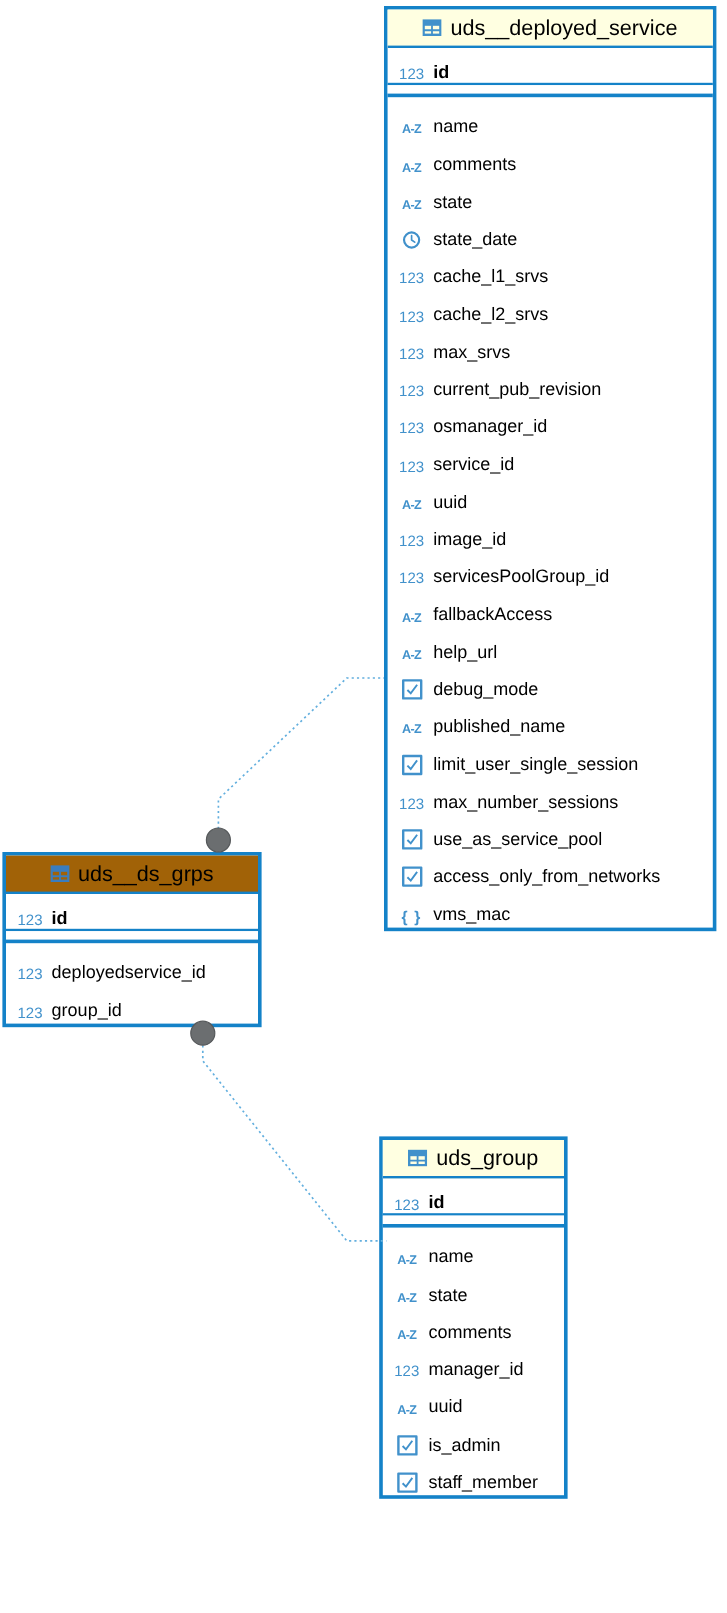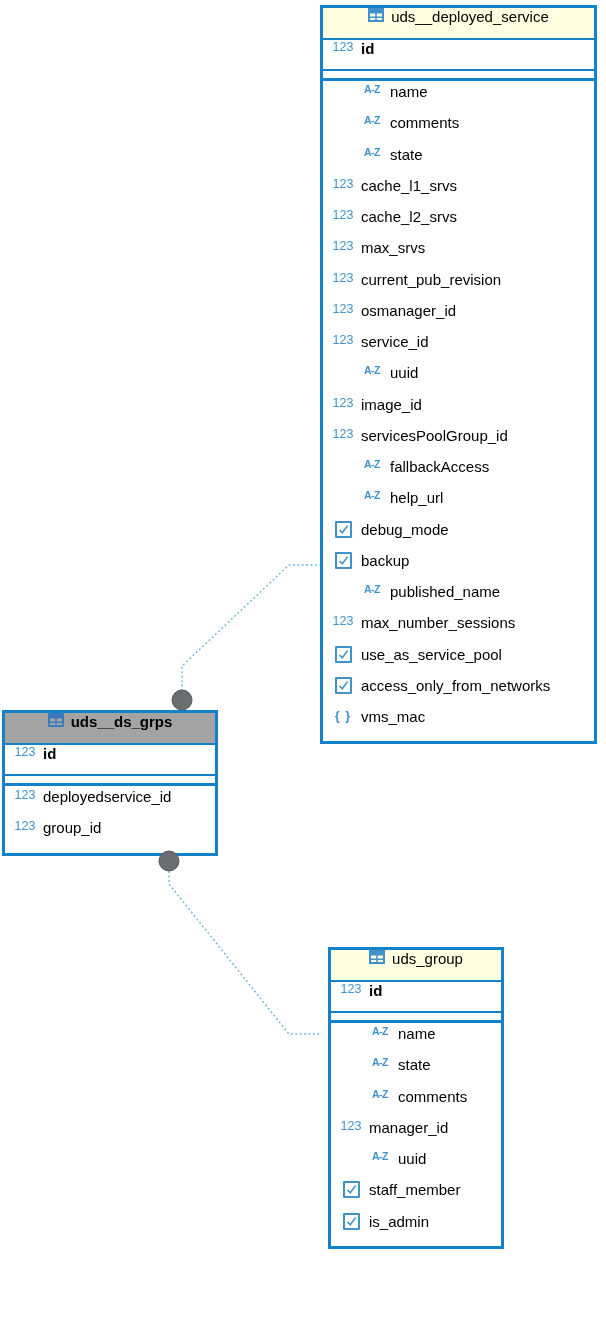--- a/index.html
+++ b/index.html
@@ -4,40 +4,40 @@
 <style>
   html,body{margin:0;padding:0;background:#ffffff;}
   #canvas{
     position:relative;width:606px;height:1344px;background:#ffffff;overflow:hidden;
     font-family:"Liberation Sans",sans-serif;color:#000;
   }
   .entity{
     position:absolute;background:#fff;border:3px solid #1482C8;box-sizing:border-box;
   }
   .entity-header{
-    height:30px;display:flex;align-items:flex-start;justify-content:center;gap:7px;
-    border-bottom:2px solid #1482C8;font-size:15px;white-space:nowrap;
+    height:30px;display:flex;align-items:center;justify-content:center;gap:7px;
+    border-bottom:2px solid #1482C8;font-size:18px;white-space:nowrap;
   }
   .hdr-yellow{background:#FFFFE1;}
-  .hdr-orange{background:#a3a3a3;font-weight:bold;}
+  .hdr-orange{background:#a16207;}
   .tbl-icon{display:flex;align-items:center;}
   .pk-section{border-bottom:2px solid #1482C8;}
   .sect-gap{height:7px;background:#fff;}
   .cols-section{border-top:3px solid #1482C8;padding:2px 0;}
   .row{
-    height:31.25px;display:flex;align-items:flex-start;padding-left:8px;
+    height:31.25px;display:flex;align-items:flex-end;padding-left:8px;
     font-size:15px;white-space:nowrap;
   }
   .pk-section .row{height:29px;}
   .type{
     width:24px;flex:0 0 24px;margin-right:6px;display:flex;align-items:center;
     justify-content:center;color:#4191CB;
   }
   .t-num{font-size:12.5px;letter-spacing:0;}
-  .t-txt{font-size:10.5px;font-weight:bold;letter-spacing:-0.5px;margin-left:29px;}
+  .t-txt{font-size:10.5px;font-weight:bold;letter-spacing:-0.5px;}
   .t-json{font-size:13px;font-weight:bold;letter-spacing:1px;}
   .cb{
     width:13px;height:13px;border:2px solid #4191CB;border-radius:1px;background:#fff;
     display:flex;align-items:center;justify-content:center;
   }
   .pk-name{font-weight:bold;}
   .overlay{position:absolute;left:0;top:0;pointer-events:none;}
   .conn{fill:none;stroke:#63AFDE;stroke-width:1.4;stroke-dasharray:1.8 2.6;}
   .anchor{fill:#6B6E70;stroke:#56595B;stroke-width:1;}
 </style>
@@ -72,20 +72,29 @@
         </div>
         <div class="row">
           <span class="type t-txt">A-Z</span>
           <span class="col-name">comments</span>
         </div>
         <div class="row">
           <span class="type t-txt">A-Z</span>
           <span class="col-name">state</span>
         </div>
         <div class="row">
+          <span class="type t-date">
+            <svg width="16" height="16" viewBox="0 0 16 16">
+              <circle cx="8" cy="8" r="6.3" fill="none" stroke="#4191CB" stroke-width="1.8"></circle>
+              <path d="M8 8 L8 4.4 M8 8 L10.6 9.8" stroke="#4191CB" stroke-width="1.4" fill="none" stroke-linecap="round"></path>
+            </svg>
+          </span>
+          <span class="col-name">state_date</span>
+        </div>
+        <div class="row">
           <span class="type t-num">123</span>
           <span class="col-name">cache_l1_srvs</span>
         </div>
         <div class="row">
           <span class="type t-num">123</span>
           <span class="col-name">cache_l2_srvs</span>
         </div>
         <div class="row">
           <span class="type t-num">123</span>
           <span class="col-name">max_srvs</span>
@@ -126,32 +135,32 @@
           <span class="type t-bool">
             <span class="cb">
               <svg width="11" height="11" viewBox="0 0 11 11">
                 <polyline points="1.5,6 4.3,8.8 9.6,1.6" fill="none" stroke="#4191CB" stroke-width="1.6"></polyline>
               </svg>
             </span>
           </span>
           <span class="col-name">debug_mode</span>
         </div>
         <div class="row">
-          <span class="type t-bool">
-            <span class="cb">
-              <svg width="11" height="11" viewBox="0 0 11 11">
-                <polyline points="1.5,6 4.3,8.8 9.6,1.6" fill="none" stroke="#4191CB" stroke-width="1.6"></polyline>
-              </svg>
-            </span>
-          </span>
-          <span class="col-name">backup</span>
-        </div>
-        <div class="row">
           <span class="type t-txt">A-Z</span>
           <span class="col-name">published_name</span>
+        </div>
+        <div class="row">
+          <span class="type t-bool">
+            <span class="cb">
+              <svg width="11" height="11" viewBox="0 0 11 11">
+                <polyline points="1.5,6 4.3,8.8 9.6,1.6" fill="none" stroke="#4191CB" stroke-width="1.6"></polyline>
+              </svg>
+            </span>
+          </span>
+          <span class="col-name">limit_user_single_session</span>
         </div>
         <div class="row">
           <span class="type t-num">123</span>
           <span class="col-name">max_number_sessions</span>
         </div>
         <div class="row">
           <span class="type t-bool">
             <span class="cb">
               <svg width="11" height="11" viewBox="0 0 11 11">
                 <polyline points="1.5,6 4.3,8.8 9.6,1.6" fill="none" stroke="#4191CB" stroke-width="1.6"></polyline>
@@ -201,21 +210,21 @@
           <span class="type t-num">123</span>
           <span class="col-name">deployedservice_id</span>
         </div>
         <div class="row">
           <span class="type t-num">123</span>
           <span class="col-name">group_id</span>
         </div>
       </div>
   </div>
 
-  <div class="entity" style="left:328px;top:947px;width:176px;">
+  <div class="entity" style="left:316px;top:947px;width:157px;">
     <div class="entity-header hdr-yellow">
       <span class="tbl-icon">
         <svg width="16" height="14" viewBox="0 0 16 14">
             <rect x="1" y="1" width="14" height="12" fill="none" stroke="#4191CB" stroke-width="2"></rect>
             <rect x="1" y="1" width="14" height="4.5" fill="#4191CB"></rect>
             <line x1="8" y1="5" x2="8" y2="13" stroke="#4191CB" stroke-width="1.5"></line>
             <line x1="1" y1="9.2" x2="15" y2="9.2" stroke="#4191CB" stroke-width="1.5"></line>
           </svg>
       </span>
       <span class="entity-title">uds_group</span>
@@ -249,31 +258,31 @@
           <span class="col-name">uuid</span>
         </div>
         <div class="row">
           <span class="type t-bool">
             <span class="cb">
               <svg width="11" height="11" viewBox="0 0 11 11">
                 <polyline points="1.5,6 4.3,8.8 9.6,1.6" fill="none" stroke="#4191CB" stroke-width="1.6"></polyline>
               </svg>
             </span>
           </span>
+          <span class="col-name">is_admin</span>
+        </div>
+        <div class="row">
+          <span class="type t-bool">
+            <span class="cb">
+              <svg width="11" height="11" viewBox="0 0 11 11">
+                <polyline points="1.5,6 4.3,8.8 9.6,1.6" fill="none" stroke="#4191CB" stroke-width="1.6"></polyline>
+              </svg>
+            </span>
+          </span>
           <span class="col-name">staff_member</span>
-        </div>
-        <div class="row">
-          <span class="type t-bool">
-            <span class="cb">
-              <svg width="11" height="11" viewBox="0 0 11 11">
-                <polyline points="1.5,6 4.3,8.8 9.6,1.6" fill="none" stroke="#4191CB" stroke-width="1.6"></polyline>
-              </svg>
-            </span>
-          </span>
-          <span class="col-name">is_admin</span>
         </div>
       </div>
   </div>
 
   <svg class="overlay" width="606" height="1344">
     <polyline class="conn" points="182,704 182,666 289,565 320,565"></polyline>
     <polyline class="conn" points="169,858 169,884 289,1034 322,1034"></polyline>
     <circle class="anchor" cx="182" cy="700" r="10"></circle>
     <circle class="anchor" cx="169" cy="861" r="10"></circle>
   </svg>

